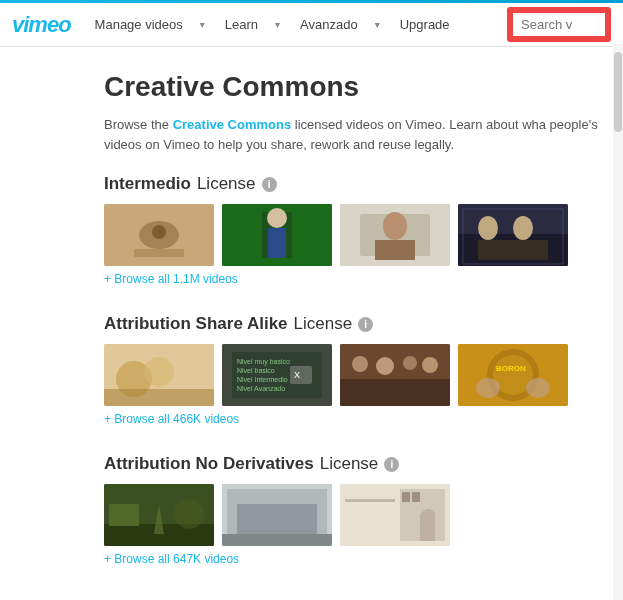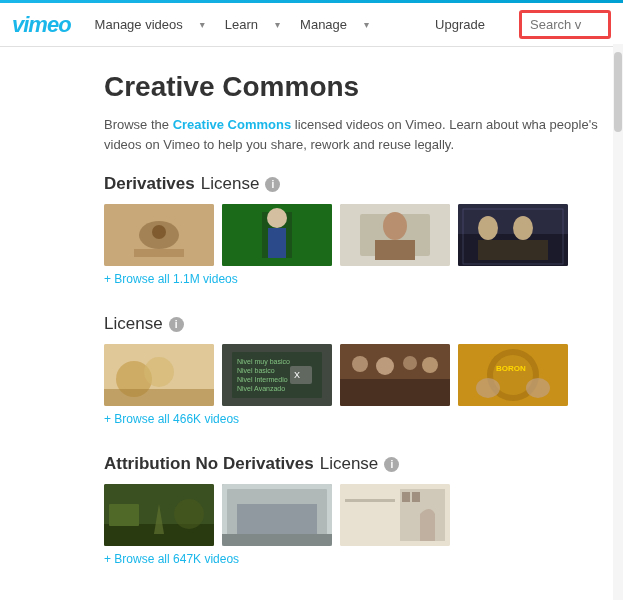--- a/index.html
+++ b/index.html
@@ -38,29 +38,28 @@
       align-items: center;
       gap: 17px;
       white-space: nowrap;
     }
     .nav-item .chevron { font-size: 10px; color: #888; }
     .nav-upgrade {
       padding: 4px 8px;
       font-size: 13px;
       color: #444;
       cursor: pointer;
-      margin-left: 46px;
     }
     .search-box {
       margin-left: auto;
-      border: 3px solid #ef4444;
+      border: 6px solid #ef4444;
       border-radius: 3px;
       padding: 4px 8px;
       font-size: 13px;
-      width: 92px;
+      width: 104px;
       color: #999;
     }
     
     #top-accent {
       height: 3px;
       background: linear-gradient(to right, #1ab7ea 0%, #00a0d2 100%);
     }
 
     
     #main {
@@ -201,42 +200,42 @@
   <nav class="nav-items">
     <div class="nav-item">
       <span>Manage videos</span>
       <span class="chevron">▾</span>
     </div>
     <div class="nav-item">
       <span>Learn</span>
       <span class="chevron">▾</span>
     </div>
     <div class="nav-item">
-      <span>Manage</span>
+      <span>Avanzado</span>
       <span class="chevron">▾</span>
     </div>
     <div class="nav-upgrade nav-item">
       <span>Upgrade</span>
     </div>
   </nav>
   <input class="search-box" type="text" placeholder="Search v" style="">
 </div>
 
 <div id="main">
 
   <h1 class="page-title">Creative Commons</h1>
 
   <p class="intro-text">
     Browse the <span class="highlight">Creative Commons</span>
     licensed videos on Vimeo. Learn about wha people's videos on Vimeo to help you share, rework and reuse legally.
   </p>
 
   <div class="license-section">
     <div class="license-title">
-      <span class="bold-part">Derivatives</span>
+      <span class="bold-part">Intermedio</span>
       <span>License</span>
       <span class="info-icon">i</span>
     </div>
     <div class="thumbnails">
       <div class="thumb thumb-attribution-1">
         <svg viewBox="0 0 110 62" xmlns="http://www.w3.org/2000/svg">
           <rect width="110" height="62" fill="#c8a878"></rect>
           <ellipse cx="55" cy="31" rx="20" ry="14" fill="#8a6a40" opacity="0.6"></ellipse>
           <circle cx="55" cy="28" r="7" fill="#704a20" opacity="0.7"></circle>
           <rect x="30" y="45" width="50" height="8" fill="#a07848" opacity="0.5"></rect>
@@ -268,20 +267,21 @@
           <ellipse cx="65" cy="24" rx="10" ry="12" fill="#c0a880"></ellipse>
           <rect x="20" y="36" width="70" height="20" fill="#4a3a20" opacity="0.6"></rect>
         </svg>
       </div>
     </div>
     <div class="browse-link">Browse all 1.1M videos</div>
   </div>
 
   <div class="license-section">
     <div class="license-title">
+      <span class="bold-part">Attribution Share Alike</span>
       <span>License</span>
       <span class="info-icon">i</span>
     </div>
     <div class="thumbnails">
       <div class="thumb thumb-share-1">
         <svg viewBox="0 0 110 62" xmlns="http://www.w3.org/2000/svg">
           <rect width="110" height="62" fill="#e0c898"></rect>
           <circle cx="30" cy="35" r="18" fill="#c8a050" opacity="0.7"></circle>
           <circle cx="55" cy="28" r="15" fill="#d4b870" opacity="0.6"></circle>
           <rect x="0" y="45" width="110" height="17" fill="#a07830" opacity="0.5"></rect>

